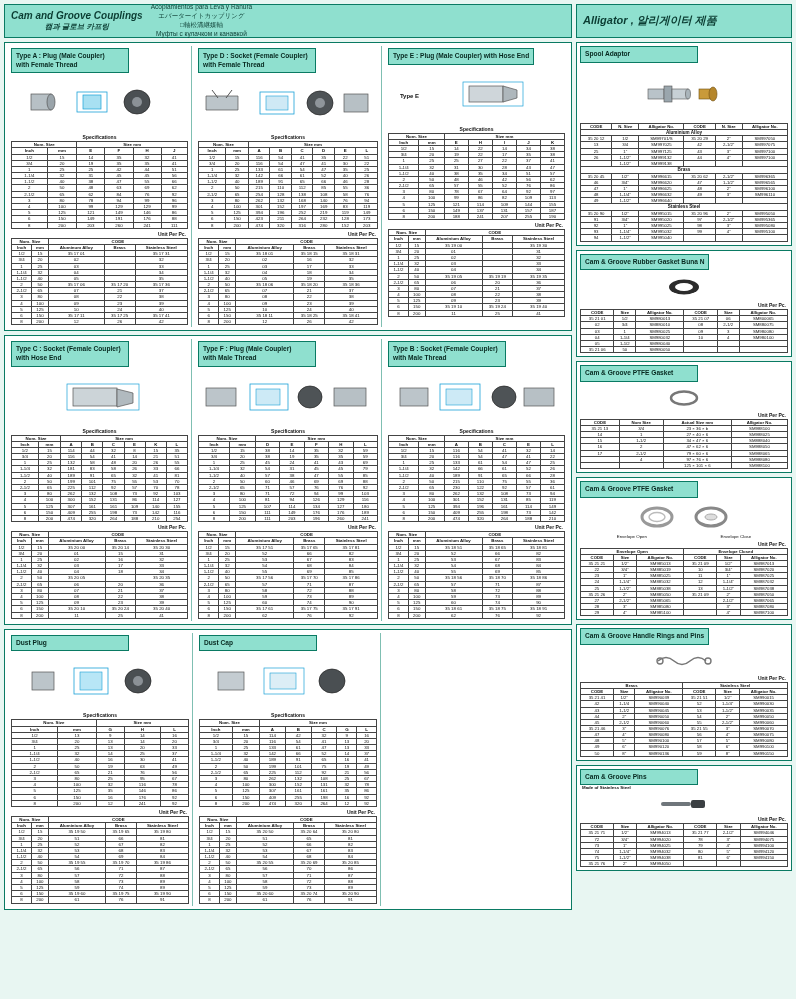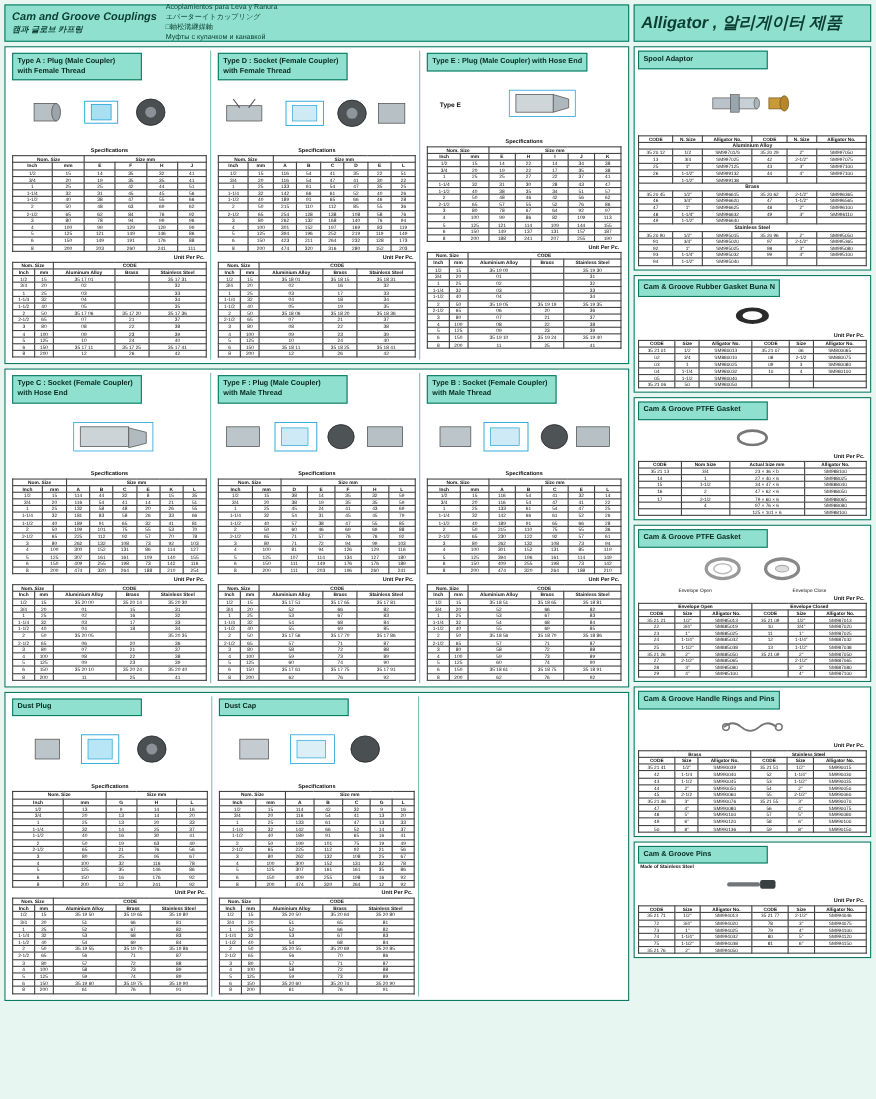--- a/index.html
+++ b/index.html
@@ -14,32 +14,32 @@
   .page { position: relative; width: 796px; height: 999px; padding: 4px; }
 
   
   .banner {
     display: flex; gap: 4px; height: 34px;
   }
   .banner-left {
     flex: 0 0 568px;
     background: #8fe0cf;
     border: 1px solid #0a7a63;
-    display: flex; align-items: center; padding: 2px 6px;
+    display: flex; align-items: center; padding: 2px 6px; text-align: center;
   }
   .banner-right {
     flex: 1;
     background: #8fe0cf;
     border: 1px solid #0a7a63;
     display: flex; align-items: center; padding: 2px 6px;
   }
   .banner-title { font-size: 10px; font-weight: bold; font-style: italic; color: #0b3d33; line-height: 1.25; }
   .banner-sub { font-size: 7.5px; font-weight: bold; color: #0b3d33; font-style: italic; }
   .banner-tr { margin-left: 8px; font-size: 6.5px; line-height: 1.35; color:#0b3d33; }
-  .banner-right .banner-title { font-size: 15px; }
+  .banner-right .banner-title { font-size: 11px; }
 
   
   .body-wrap { display:flex; gap:4px; margin-top:4px; }
   .col-left { flex: 0 0 568px; }
   .col-right { flex: 1; }
 
   .band {
     border: 1px solid #0a7a63;
     background: #fff;
     margin-bottom: 4px;

